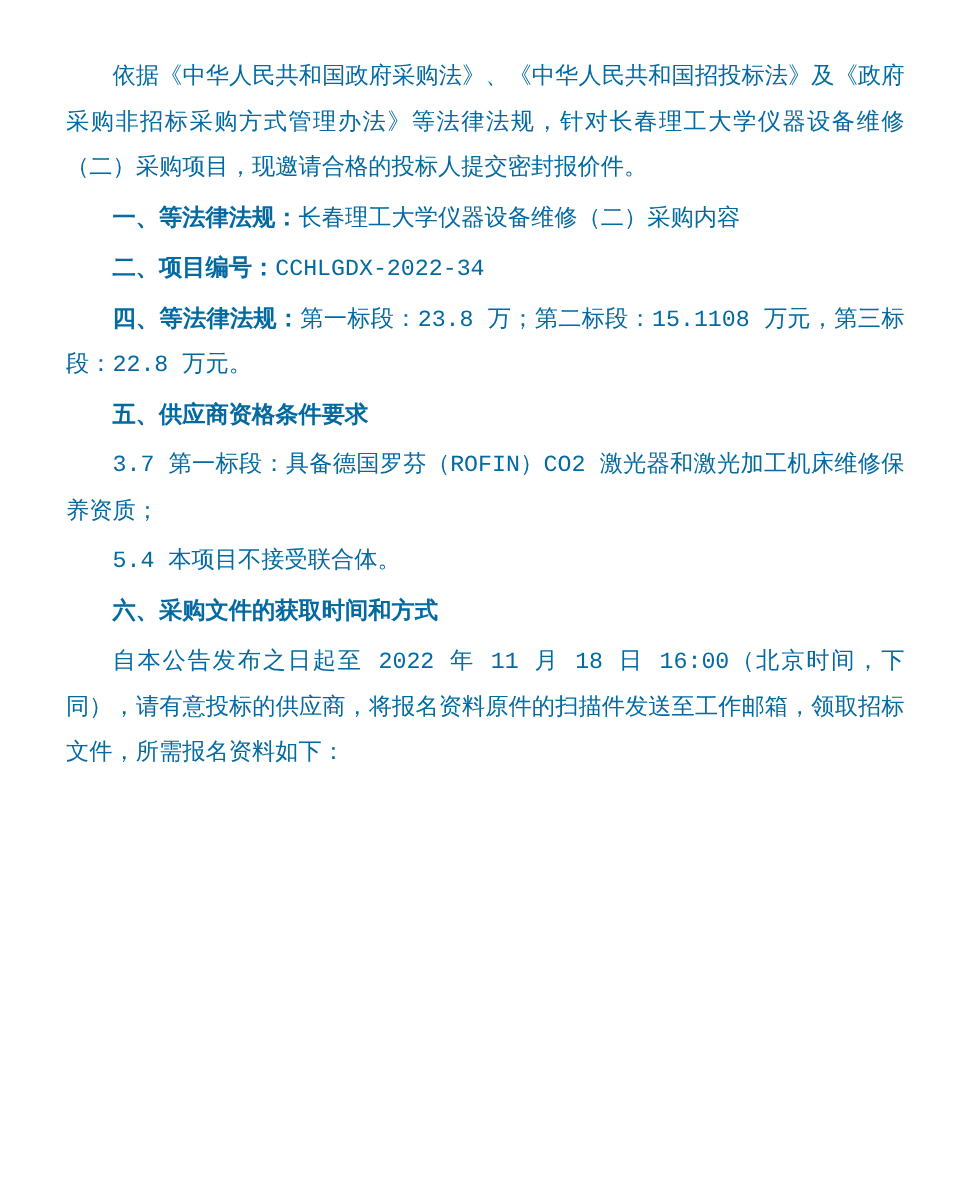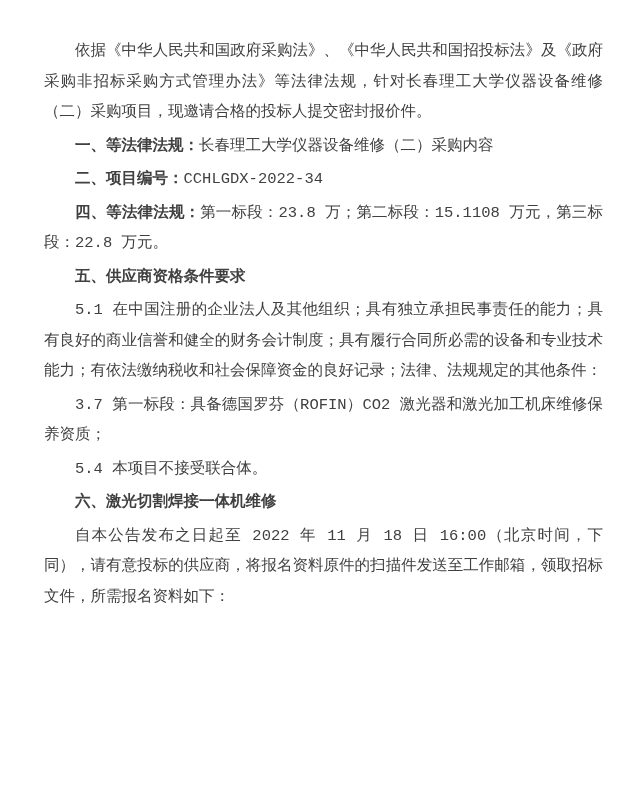--- a/index.html
+++ b/index.html
@@ -7,21 +7,21 @@
     padding: 0;
     background: #ffffff;
   }
   .page {
     position: relative;
     width: 643px;
     height: 802px;
     box-sizing: border-box;
     padding: 36px 40px 0 44px;
     background: #ffffff;
-    color: #404040;
+    color: #0369a1;
     
     font-family: "Liberation Mono", "DejaVu Sans Mono", "Liberation Serif", "DejaVu Serif", monospace;
     font-size: 15.5px;
     line-height: 30.5px;
     overflow: hidden;
   }
   .page p {
     margin: 0 0 3px 0;
     text-align: justify;
   }
@@ -56,21 +56,20 @@
     <b class="lbl">二、项目编号：</b><span>CCHLGDX-2022-34</span>
   </p>
 
 
   <p class="indent">
     <b class="lbl">四、等法律法规：</b><span>第一标段：23.8 万；第二标段：15.1108 万元，第三标段：22.8 万元。</span>
   </p>
 
   <p class="indent bold">五、供应商资格条件要求</p>
 
-  <p class="indent">5.1 在中国注册的企业法人及其他组织；具有独立承担民事责任的能力；具有良好的商业信誉和健全的财务会计制度；具有履行合同所必需的设备和专业技术能力；有依法缴纳税收和社会保障资金的良好记录；法律、法规规定的其他条件：</p>
   <p class="indent">3.7 第一标段：具备德国罗芬（ROFIN）CO2 激光器和激光加工机床维修保养资质；</p>
   <p class="indent">5.4 本项目不接受联合体。</p>
 
-  <p class="indent bold">六、激光切割焊接一体机维修</p>
+  <p class="indent bold">六、采购文件的获取时间和方式</p>
 
   <p class="indent">自本公告发布之日起至 2022 年 11 月 18 日 16:00（北京时间，下同），请有意投标的供应商，将报名资料原件的扫描件发送至工作邮箱，领取招标文件，所需报名资料如下：</p>
 
 </div>
 
 </body></html>

